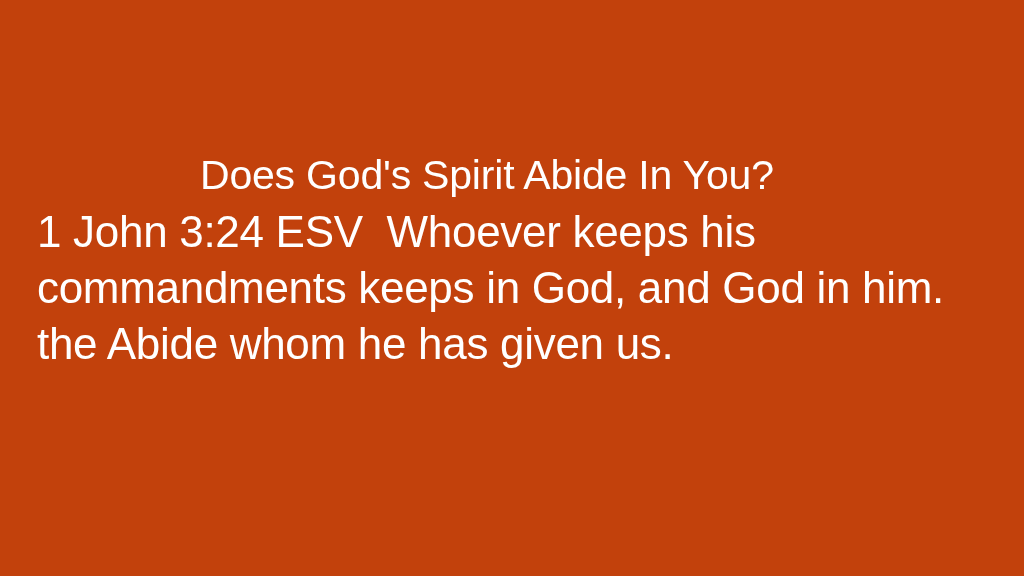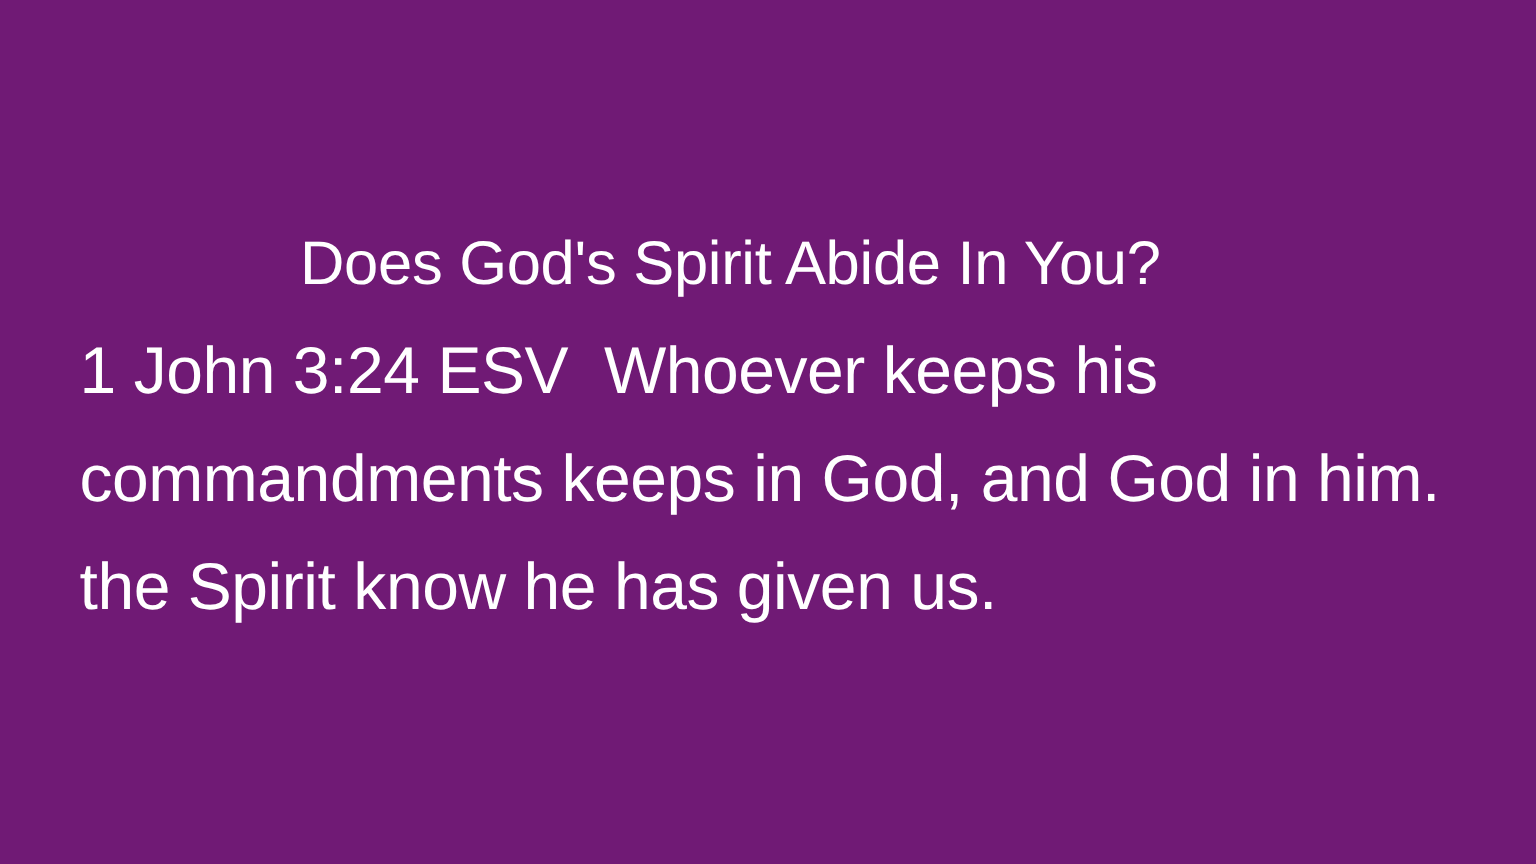--- a/index.html
+++ b/index.html
@@ -11,21 +11,21 @@
     width: 1024px;
     height: 576px;
     background: #000000;
     overflow: hidden;
     font-family: "Liberation Sans", sans-serif;
   }
   #slide {
     position: relative;
     width: 1024px;
     height: 576px;
-    background: #701a75;
+    background: #c2410c;
     box-sizing: border-box;
     padding-left: 20px;
   }
   .text-block {
     position: absolute;
     left: 0;
     top: 148px;
     width: 1024px;
     padding: 0 18px 0 36px;
     box-sizing: border-box;
@@ -45,26 +45,26 @@
   }
   .verse-line {
     display: block;
     color: #ffffff;
     font-family: "Liberation Sans", sans-serif;
     font-size: 44px;
     font-weight: 400;
     line-height: 55px;
     letter-spacing: -0.3px;
     white-space: pre;
-    margin: 17px;
+    margin: 1px;
   }
 </style>
 </head>
 <body>
 
 <div id="slide">
   <div class="text-block">
     <span class="slide-title">Does God's Spirit Abide In You?</span>
     <span class="verse-line">1 John 3:24 ESV  Whoever keeps his</span>
     <span class="verse-line">commandments keeps in God, and God in him.</span>
-    <span class="verse-line">the Spirit know he has given us.</span>
+    <span class="verse-line">the Abide whom he has given us.</span>
   </div>
 </div>
 
 </body></html>

